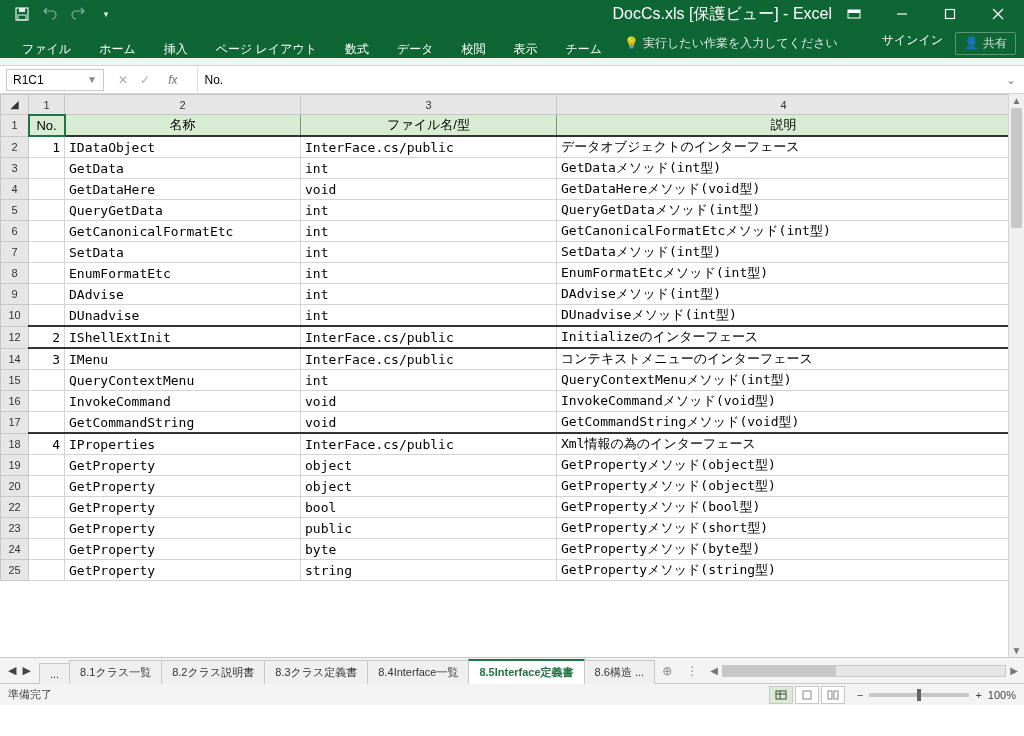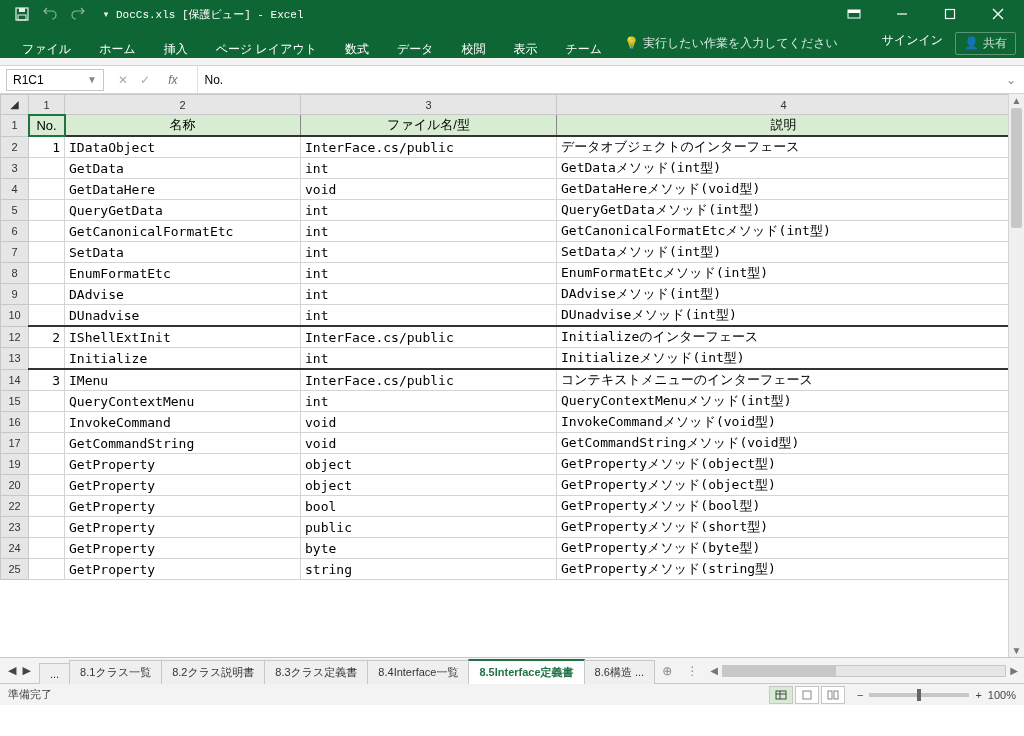--- a/index.html
+++ b/index.html
@@ -1,20 +1,20 @@
 <!DOCTYPE html>
 <html><head>
 <meta charset="utf-8">
 <style>
 * { box-sizing: border-box; margin: 0; padding: 0; }
 body { font-family: "Meiryo", "Yu Gothic", sans-serif; font-size: 12px; background: #fff; overflow: hidden; width: 1024px; height: 736px; }
 .title-bar { background: #0e6635; color: #fff; height: 28px; display: flex; align-items: center; padding: 0 4px; }
 .qat { display: flex; align-items: center; gap: 8px; padding-left: 8px; }
 .qat-btn { width: 20px; height: 20px; display: flex; align-items: center; justify-content: center; opacity: 0.9; }
-.title-text { flex: 1; text-align: left; font-size: 11px; font-family: Liberation Mono, monospace; }
+.title-text { flex: 1; text-align: right; font-size: 16px; }
 .win-ctrl { display: flex; gap: 4px; }
 .win-btn { width: 44px; height: 28px; display: flex; align-items: center; justify-content: center; }
 .ribbon-tabs { background: #0e6635; color: #fff; height: 30px; display: flex; align-items: center; padding: 0 8px; font-size: 12px; }
 .rtab { padding: 6px 14px; cursor: pointer; margin-top: 12px; }
 .tell-me { display: flex; align-items: center; gap: 4px; margin-left: 8px; opacity: 0.85; }
 .signin-area { margin-left: auto; display: flex; align-items: flex-start; gap: 12px; }
 .share-btn { border: 1px solid rgba(255,255,255,0.4); padding: 2px 8px; border-radius: 2px; display:flex; align-items:center; gap:4px; opacity:0.8;}
 .ribbon-body { background: #f3f3f3; height: 8px; border-bottom: 1px solid #d4d4d4; }
 .fx-bar { display: flex; align-items: center; height: 28px; border-bottom: 1px solid #d4d4d4; background: #fff; }
 .name-box { width: 98px; border: 1px solid #c7c7c7; margin: 2px 0 2px 6px; padding: 3px 6px; font-size: 12px; background:#fff; display:flex; justify-content:space-between; align-items:center;}
@@ -238,27 +238,20 @@
             <td class="cell">int</td>
             <td class="cell">DUnadviseメソッド(int型)</td>
           </tr>
           <tr class="data bold-border">
             <td class="rowhead">12</td>
             <td class="cell no">2</td>
             <td class="cell">IShellExtInit</td>
             <td class="cell">InterFace.cs/public</td>
             <td class="cell">Initializeのインターフェース</td>
           </tr>
-          <tr class="data">
-            <td class="rowhead">13</td>
-            <td class="cell no"></td>
-            <td class="cell">Initialize</td>
-            <td class="cell">int</td>
-            <td class="cell">Initializeメソッド(int型)</td>
-          </tr>
           <tr class="data bold-border">
             <td class="rowhead">14</td>
             <td class="cell no">3</td>
             <td class="cell">IMenu</td>
             <td class="cell">InterFace.cs/public</td>
             <td class="cell">コンテキストメニューのインターフェース</td>
           </tr>
           <tr class="data">
             <td class="rowhead">15</td>
             <td class="cell no"></td>
@@ -272,20 +265,27 @@
             <td class="cell">InvokeCommand</td>
             <td class="cell">void</td>
             <td class="cell">InvokeCommandメソッド(void型)</td>
           </tr>
           <tr class="data">
             <td class="rowhead">17</td>
             <td class="cell no"></td>
             <td class="cell">GetCommandString</td>
             <td class="cell">void</td>
             <td class="cell">GetCommandStringメソッド(void型)</td>
+          </tr>
+          <tr class="data bold-border">
+            <td class="rowhead">18</td>
+            <td class="cell no">4</td>
+            <td class="cell">IProperties</td>
+            <td class="cell">InterFace.cs/public</td>
+            <td class="cell">Xml情報の為のインターフェース</td>
           </tr>
           <tr class="data">
             <td class="rowhead">19</td>
             <td class="cell no"></td>
             <td class="cell">GetProperty</td>
             <td class="cell">object</td>
             <td class="cell">GetPropertyメソッド(object型)</td>
           </tr>
           <tr class="data">
             <td class="rowhead">20</td>

